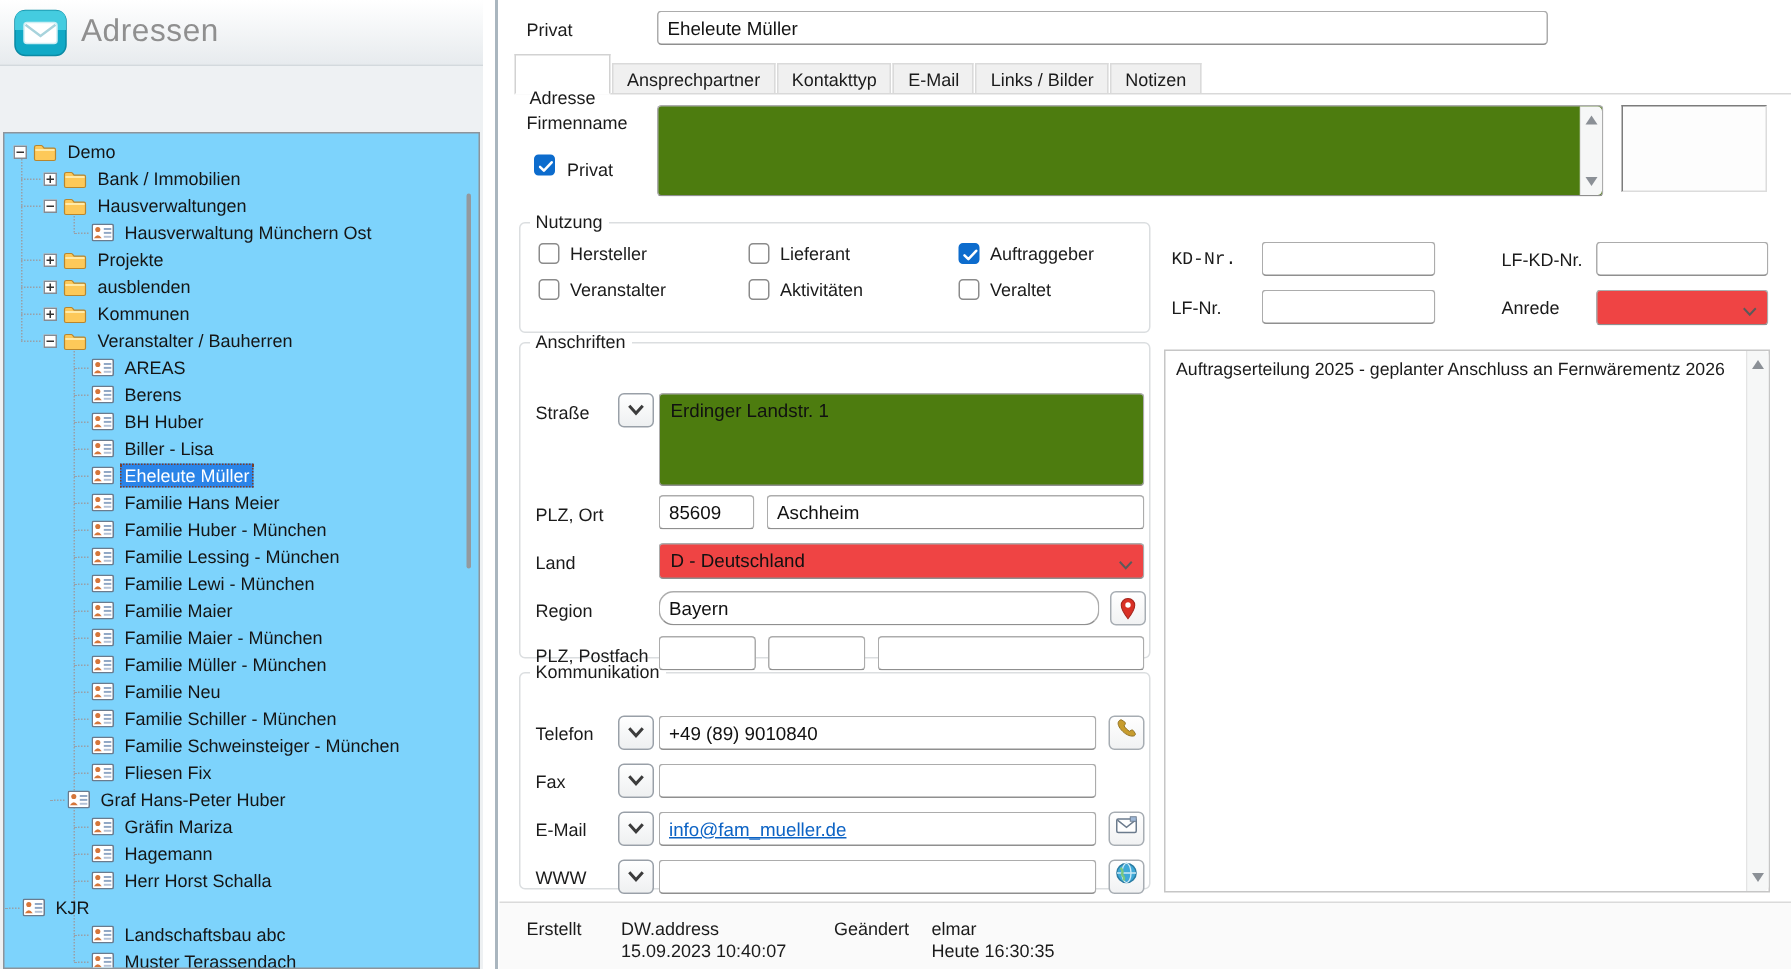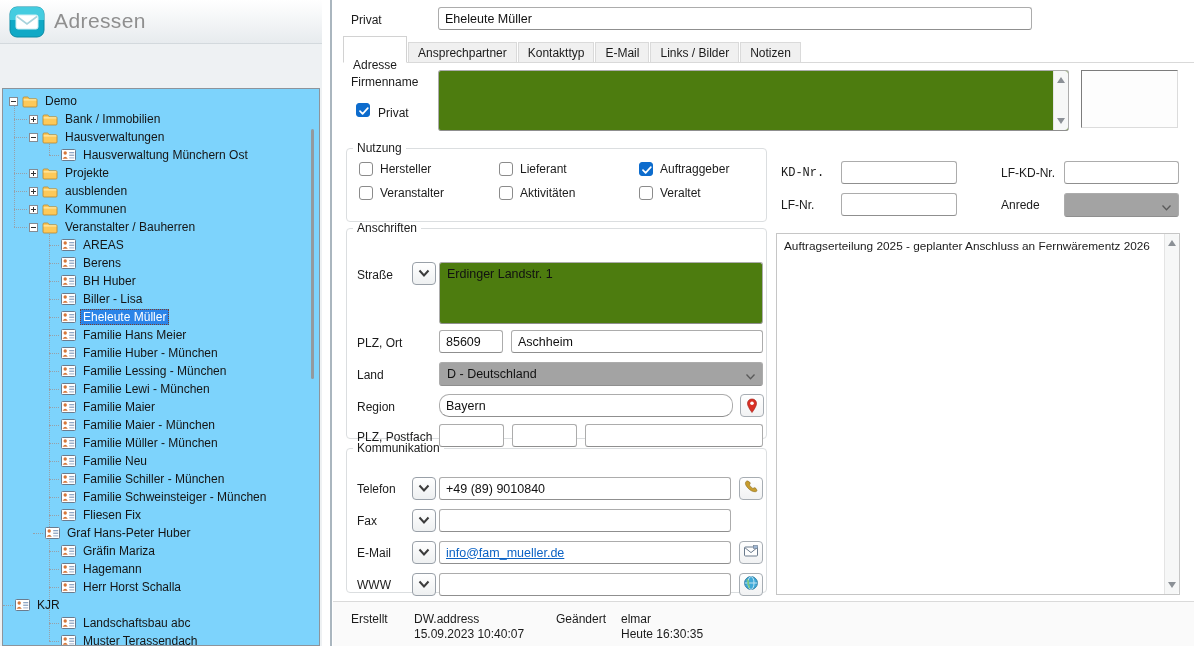--- a/index.html
+++ b/index.html
@@ -42,21 +42,21 @@
   .splitter { position:absolute; left:322px; top:0; width:11px; height:646px; background:#fff; }
   .splitter::after { content:""; position:absolute; right:1px; top:0; bottom:0; width:2px; background:#aab6bf; }
 
   
   .right-panel { position:absolute; left:333px; top:0; width:861px; height:646px; background:#fff; }
   .lbl { position:absolute; font-size:12px; color:#1b1b1b; white-space:nowrap; }
   .txt { position:absolute; height:23px; border:1px solid #acacac; border-bottom-color:#8f8f8f;
     border-radius:3px; background:#fff; font-family:"Liberation Sans",sans-serif;
     font-size:12.5px; color:#111; padding:0 6px; outline:none; }
   .boxsel { position:absolute; height:24px; border:1px solid #acacac; border-bottom-color:#8f8f8f;
-    border-radius:3px; background:#a3a3a3; font-size:12.5px; color:#111; }
+    border-radius:3px; background:#ef4444; font-size:12.5px; color:#111; }
   .boxsel .sel-text { position:absolute; left:7px; top:4px; }
   .boxsel .sel-chevron { position:absolute; right:6px; top:7px; }
   .multibox { position:absolute; border:1px solid #acacac; border-bottom-color:#8f8f8f; border-radius:3px;
     background:#4d7c0f; font-size:12.5px; color:#111; padding:4px 7px; }
   .combo-btn { position:absolute; width:24px; height:23px; border:1px solid #99a0a8; border-radius:4px;
     background:linear-gradient(#ffffff,#eef0f1); display:flex; align-items:center; justify-content:center; }
   .action-btn { position:absolute; width:24px; height:23px; border:1px solid #a7adb3; border-radius:4px;
     background:linear-gradient(#ffffff,#f1f2f3); display:flex; align-items:center; justify-content:center; }
 
   .name-input { left:105px; top:7px; width:594px; }

